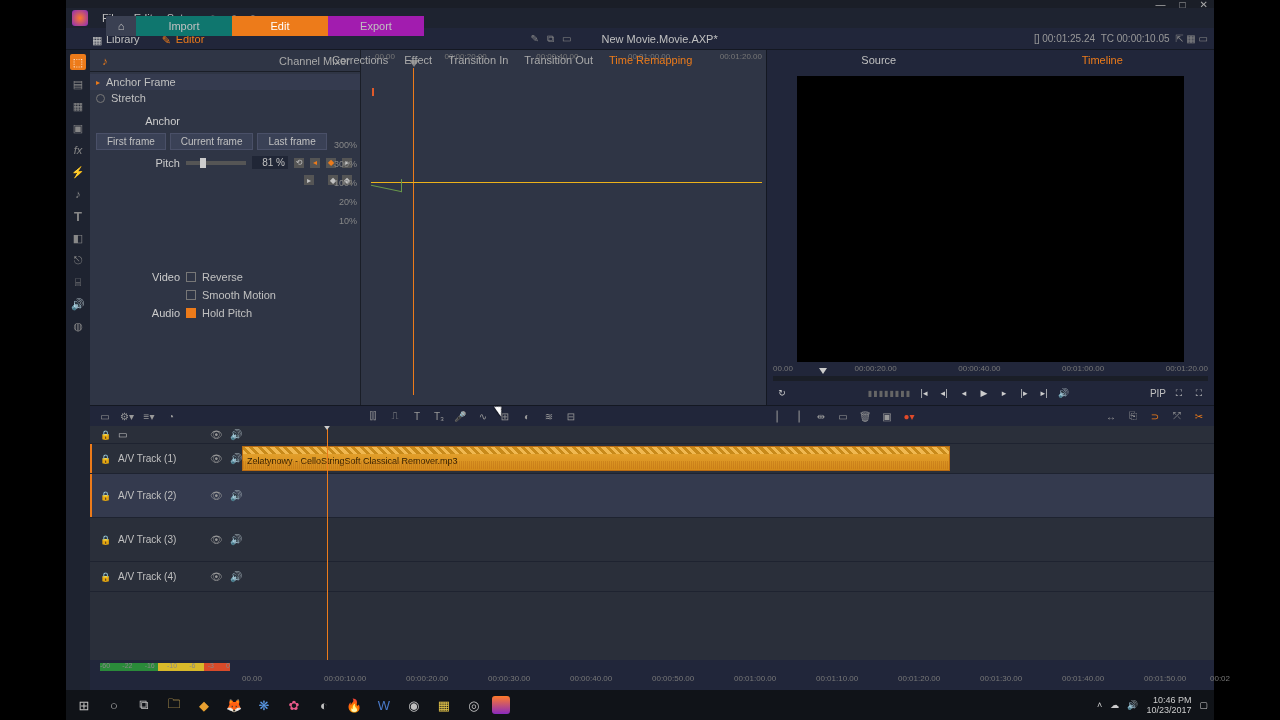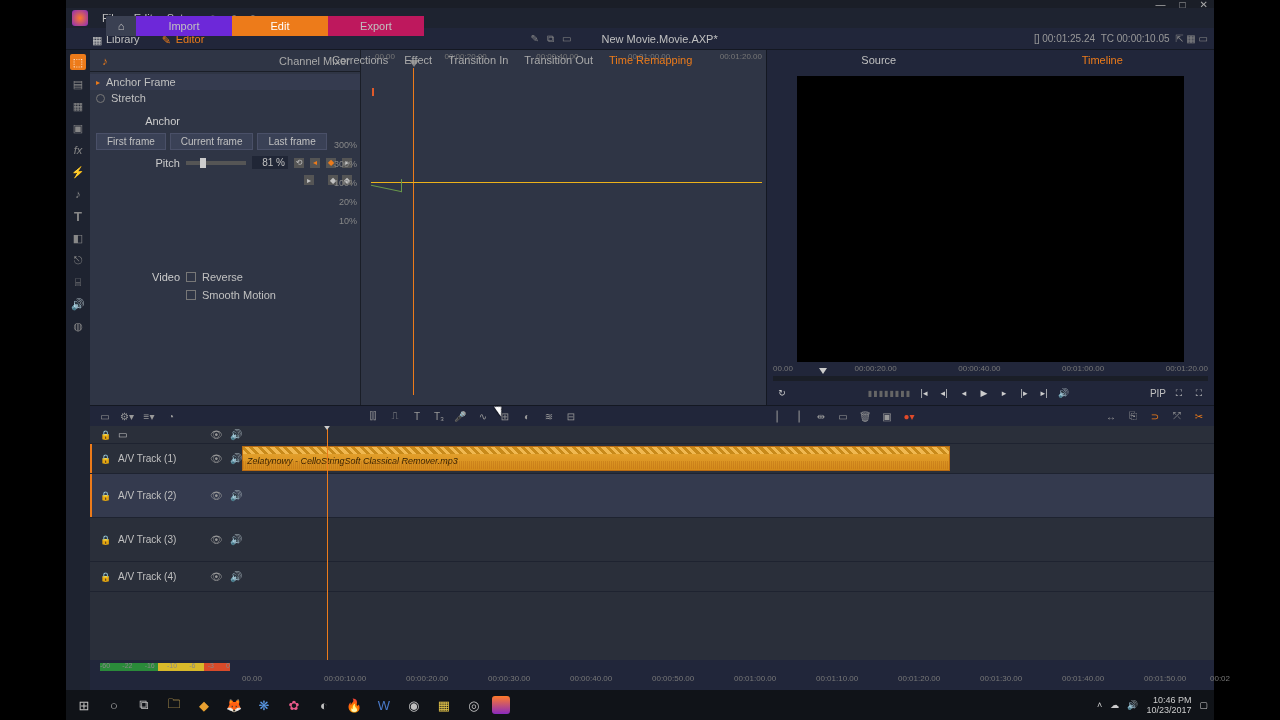--- a/index.html
+++ b/index.html
@@ -8,23 +8,23 @@
 .titlebar { height: 8px; background: #1a1e27; display: flex; justify-content: flex-end; align-items: center; padding-right: 6px; gap: 14px; }
 .titlebar span { font-size: 10px; cursor: pointer; color: #aaa; }
 .menubar { height: 20px; background: #1e2330; display: flex; align-items: center; padding-left: 6px; gap: 2px; }
 .logo { width: 16px; height: 16px; background: radial-gradient(circle,#ff7a2a,#8a2abf); border-radius: 3px; margin-right: 6px; }
 .menuitem { padding: 2px 6px; font-size: 11px; cursor: pointer; }
 .menu-icon { padding: 2px 5px; font-size: 10px; color: #888; cursor: pointer; }
 .modebar { height: 0; position: relative; }
 .modebuttons { position: absolute; left: 50%; top: -2px; transform: translateX(-50%); display: flex; height: 20px; z-index: 5; }
 .modebuttons .mb { width: 96px; display: flex; align-items: center; justify-content: center; font-size: 11px; cursor: pointer; }
 .mb.home { width: 30px; background: #3a4052; }
-.mb.imp { background: #6d28d9; }
+.mb.imp { background: #0f766e; }
 .mb.edit { background: #ed7b1a; color: #fff; }
-.mb.exp { background: #be185d; }
+.mb.exp { background: #a21caf; }
 .sub-toolbar { height: 22px; background: #21263a; display: flex; align-items: center; border-bottom: 1px solid #141822; }
 .sub-left { display: flex; gap: 2px; padding-left: 16px; }
 .tab-like { display: flex; align-items: center; gap: 4px; padding: 2px 10px; font-size: 11px; cursor: pointer; }
 .tab-like.active { color: #ed7b1a; }
 .tab-icon { width: 10px; height: 10px; display: inline-block; }
 .sub-right { margin-left: auto; display: flex; gap: 8px; padding-right: 10px; align-items: center; }
 .sub-right span { font-size: 10px; color: #888; cursor: pointer; }
 .proj-info { font-size: 11px; color: #c0c0c0; margin-left: 20px; }
 .tc { font-size: 10px; color: #999; margin-left: auto; margin-right: 6px; text-align: center; }
 .main { flex: 1; display: flex; min-height: 0; }
@@ -87,21 +87,21 @@
 .track { display: flex; align-items: center; border-bottom: 1px solid #1e2330; position: relative; }
 .track.h18 { height: 18px; }
 .track.h30 { height: 30px; }
 .track.h44 { height: 44px; }
 .track.sel { background: #343a4e; }
 .track .thead { width: 152px; display: flex; align-items: center; gap: 8px; padding-left: 10px; font-size: 10px; }
 .thead .lock { width: 10px; font-size: 9px; color: #888; }
 .thead .name { flex: 1; }
 .thead .eye, .thead .spk { width: 12px; font-size: 10px; color: #999; cursor: pointer; }
 .orange-bar { position: absolute; left: -1px; top: 0; bottom: 0; width: 3px; background: #ed7b1a; }
-.track-content { flex: 1; position: relative; height: 100%; font-style: italic; }
+.track-content { flex: 1; position: relative; height: 100%; }
 .clip { position: absolute; top: 2px; bottom: 2px; left: 0; width: 708px; background: linear-gradient(#e8a832,#d48a1a); border: 1px solid #b86a12; font-size: 9px; padding: 1px 4px; color: #2a1a00; overflow: hidden; }
 .clip .wave { position: absolute; left:0; right:0; bottom:1px; height: 8px; background: repeating-linear-gradient(90deg,#b86a12 0,#b86a12 1px,transparent 1px,transparent 2px); opacity: .4; }
 .clip .hatch { position: absolute; left:0; right:0; top:0; height: 7px; background: repeating-linear-gradient(45deg,#f0b850 0,#f0b850 3px,#c88a1a 3px,#c88a1a 6px); }
 .tl-playhead { position: absolute; left: 237px; top: 0; bottom: 0; width: 1px; background: #ed7b1a; z-index: 3; }
 .tl-playhead::before { content:""; position:absolute; top:-3px; left:-5px; width:0;height:0;border-left:5px solid transparent;border-right:5px solid transparent;border-top:7px solid #ccc; }
 .tl-ruler { height: 16px; display: flex; font-size: 8px; color: #777; padding-left: 152px; position: relative; background: #21263a; }
 .tl-ruler span { position: absolute; }
 .meter-row { height: 14px; display: flex; align-items: center; padding-left: 10px; gap: 6px; font-size: 8px; color: #888; background: #21263a; }
 .meter { width: 130px; height: 8px; background: linear-gradient(90deg,#2a8a3a 0%,#2a8a3a 45%,#d8b82a 45%,#d8b82a 80%,#d84a2a 80%); position: relative; }
 .meter .ticks { position:absolute; top:-1px; left:0; right:0; display:flex; justify-content:space-between; font-size:7px;}
@@ -235,20 +235,25 @@
             <div style="height:80px"></div>
             <div class="crow">
               <div class="clabel">Video</div>
               <span class="chk"></span>
               <span>Reverse</span>
             </div>
             <div class="crow">
               <div class="clabel"></div>
               <span class="chk"></span>
               <span>Smooth Motion</span>
+            </div>
+            <div class="crow">
+              <div class="clabel">Audio</div>
+              <span class="chk on"></span>
+              <span>Hold Pitch</span>
             </div>
           </div>
         </div>
 
         <div class="graph">
           <div class="graph-ruler">
             <span>00.00</span>
             <span>00:00:20.00</span>
             <span>00:00:40.00</span>
             <span>00:01:00.00</span>

